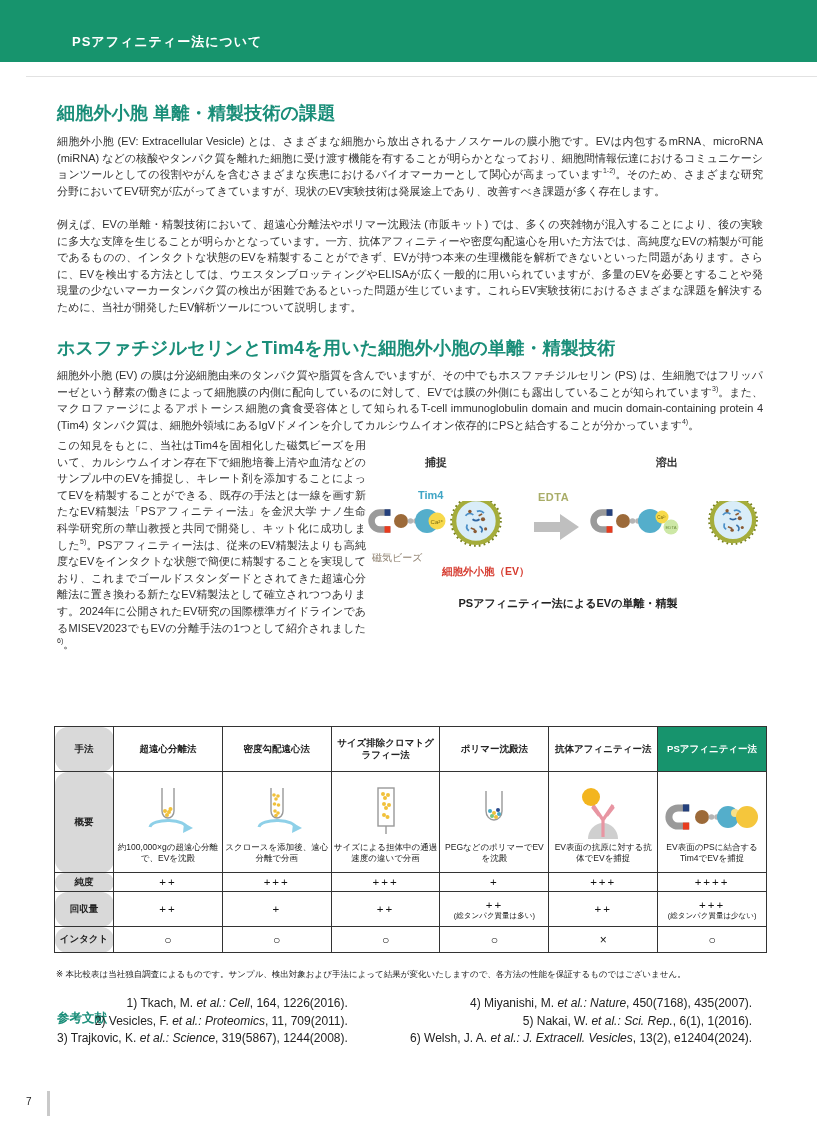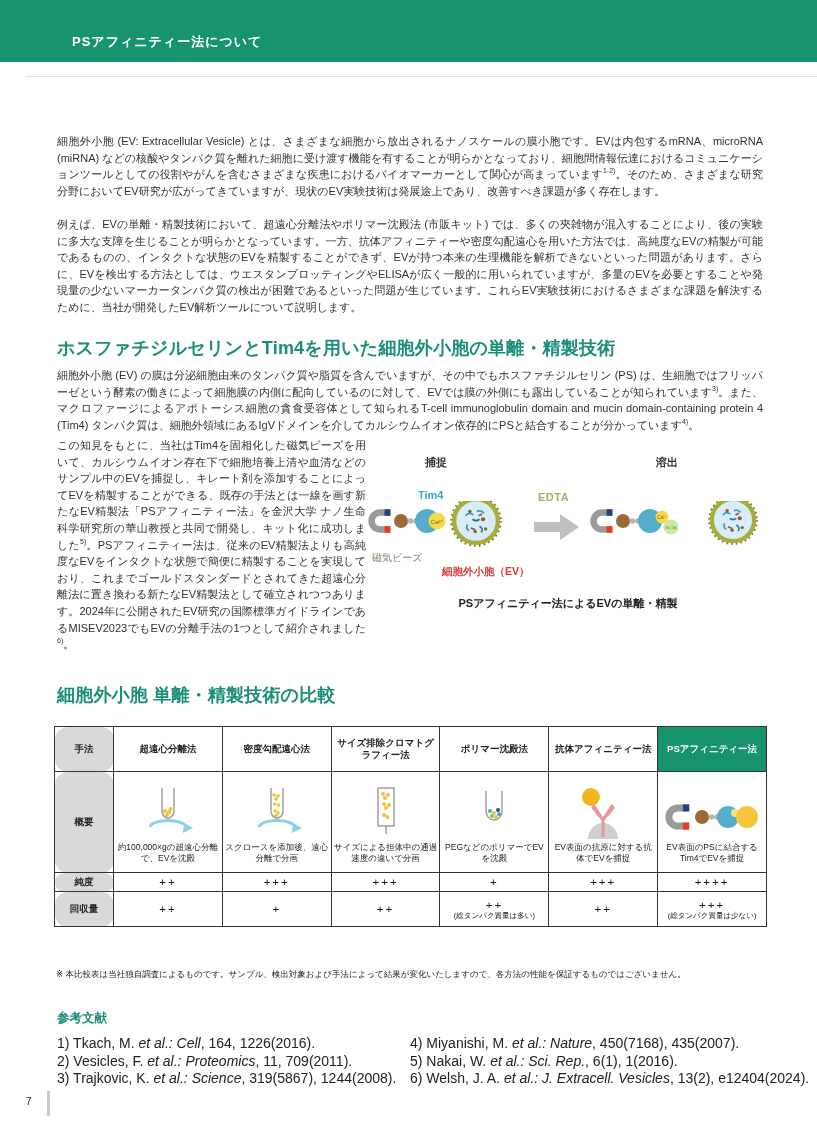--- a/index.html
+++ b/index.html
@@ -36,21 +36,21 @@
   tr.r-head { height:45px; } tr.r-ov { height:101px; } tr.r-pu { height:19px; } tr.r-yi { height:35px;margin-left:16px; } tr.r-in { height:26px; }
   .ov-icon { height:58px; display:flex; align-items:flex-end; justify-content:center; }
   .cap { font-size:8.5px; line-height:10.5px; margin-top:3px; color:#222; }
   .plus { font-size:11.5px; letter-spacing:2px; color:#111; }
   .note { font-size:7.5px; line-height:9px; color:#111; }
   .intact-mark { font-size:12px; color:#111; }
 
   .footnote { position:absolute; left:56px; top:969px; width:710px; font-size:8.5px; color:#222; }
 
   .refs-title { position:absolute; left:57px; top:1010px; font-size:12.5px; font-weight:bold; color:#1A8E79; }
-  .ref-col { position:absolute; top:1035px; font-size:14px; line-height:17.5px; color:#222; }
+  .ref-col { position:absolute; top:995px; font-size:12px; line-height:17.5px; color:#222;text-align:right; }
   .ref-col i { font-style:italic; }
   .ref-left { left:57px; } .ref-right { left:410px; }
 
   .pagenum { position:absolute; left:26px; top:1096px; font-size:10px; color:#222; }
   .pagebar { position:absolute; left:47px; top:1091px; width:3px; height:25px; background:#c9c9c9; }
 </style>
 </head>
 <body>
 
 <svg width="0" height="0" style="position:absolute" aria-hidden="true">
@@ -78,20 +78,21 @@
   </defs>
 </svg>
 
 <div class="page">
 
   <header class="band">
     <span class="band-title">PSアフィニティー法について</span>
   </header>
   <div class="hairline"></div>
 
+  <h2 class="sec-title" style="top:101px">細胞外小胞 単離・精製技術の課題</h2>
   <div class="bodytext" style="top:133px"><span>細胞外小胞 (EV: Extracellular Vesicle) とは、さまざまな細胞から放出されるナノスケールの膜小胞です。EVは内包するmRNA、microRNA (miRNA) などの核酸やタンパク質を離れた細胞に受け渡す機能を有することが明らかとなっており、細胞間情報伝達におけるコミュニケーションツールとしての役割やがんを含むさまざまな疾患におけるバイオマーカーとして関心が高まっています</span><sup>1-2)</sup><span>。そのため、さまざまな研究分野においてEV研究が広がってきていますが、現状のEV実験技術は発展途上であり、改善すべき課題が多く存在します。</span></div>
   <div class="bodytext" style="top:216px"><span>例えば、EVの単離・精製技術において、超遠心分離法やポリマー沈殿法 (市販キット) では、多くの夾雑物が混入することにより、後の実験に多大な支障を生じることが明らかとなっています。一方、抗体アフィニティーや密度勾配遠心を用いた方法では、高純度なEVの精製が可能であるものの、インタクトな状態のEVを精製することができず、EVが持つ本来の生理機能を解析できないといった問題があります。さらに、EVを検出する方法としては、ウエスタンブロッティングやELISAが広く一般的に用いられていますが、多量のEVを必要とすることや発現量の少ないマーカータンパク質の検出が困難であるといった問題が生じています。これらEV実験技術におけるさまざまな課題を解決するために、当社が開発したEV解析ツールについて説明します。</span></div>
 
   <h2 class="sec-title" style="top:336px">ホスファチジルセリンとTim4を用いた細胞外小胞の単離・精製技術</h2>
   <div class="bodytext" style="top:367px"><span>細胞外小胞 (EV) の膜は分泌細胞由来のタンパク質や脂質を含んでいますが、その中でもホスファチジルセリン (PS) は、生細胞ではフリッパーゼという酵素の働きによって細胞膜の内側に配向しているのに対して、EVでは膜の外側にも露出していることが知られています</span><sup>3)</sup><span>。また、マクロファージによるアポトーシス細胞の貪食受容体として知られるT-cell immunoglobulin domain and mucin domain-containing protein 4 (Tim4) タンパク質は、細胞外領域にあるIgVドメインを介してカルシウムイオン依存的にPSと結合することが分かっています</span><sup>4)</sup><span>。</span></div>
   <div class="bodytext leftcol" style="top:437px"><span>この知見をもとに、当社はTim4を固相化した磁気ビーズを用いて、カルシウムイオン存在下で細胞培養上清や血清などのサンプル中のEVを捕捉し、キレート剤を添加することによってEVを精製することができる、既存の手法とは一線を画す新たなEV精製法「PSアフィニティー法」を金沢大学 ナノ生命科学研究所の華山教授と共同で開発し、キット化に成功しました</span><sup>5)</sup><span>。PSアフィニティー法は、従来のEV精製法よりも高純度なEVをインタクトな状態で簡便に精製することを実現しており、これまでゴールドスタンダードとされてきた超遠心分離法に置き換わる新たなEV精製法として確立されつつあります。2024年に公開されたEV研究の国際標準ガイドラインであるMISEV2023でもEVの分離手法の1つとして紹介されました</span><sup>6)</sup><span>。</span></div>
 
   <div class="figure">
     <span class="fig-label" style="left:59px; top:10px">捕捉</span>
     <span class="fig-label" style="left:290px; top:10px">溶出</span>
@@ -124,21 +125,20 @@
       <circle cx="83" cy="26" r="7.5" fill="#CDE8A6"></circle>
       <text x="83" y="28" text-anchor="middle" font-size="4.2" fill="#6f8f3f">EDTA</text>
       <use href="#vesicle" x="118" y="-8" width="54" height="54"></use>
     </svg>
 
     <span class="beads-label" style="left:6px; top:106px">磁気ビーズ</span>
     <span class="ev-label" style="left:76px; top:120px">細胞外小胞（EV）</span>
     <div class="fig-caption">PSアフィニティー法によるEVの単離・精製</div>
   </div>
 
-  <h2 class="sec-title" style="top:683px">細胞外小胞 単離・精製技術の比較</h2>
 
   <table class="cmp">
     <colgroup>
         <col style="width:59px">
         <col>
         <col>
         <col>
         <col>
         <col>
         <col>
@@ -275,20 +275,29 @@
           </td>
         <td>
             <div class="plus">++</div>
             <div class="note"></div>
           </td>
         <td>
             <div class="plus">+++</div>
             <div class="note">(総タンパク質量は少ない)</div>
           </td>
       </tr>
+      <tr class="r-in">
+        <th class="rowhead">インタクト</th>
+        <td class="intact-mark">○</td>
+        <td class="intact-mark">○</td>
+        <td class="intact-mark">○</td>
+        <td class="intact-mark">○</td>
+        <td class="intact-mark">×</td>
+        <td class="intact-mark">○</td>
+      </tr>
     </tbody>
   </table>
 
   <div class="footnote">※ 本比較表は当社独自調査によるものです。サンプル、検出対象および手法によって結果が変化いたしますので、各方法の性能を保証するものではございません。</div>
 
   <div class="refs-title">参考文献</div>
   <div class="ref-col ref-left">
     <div class="ref"><span>1)</span> <span>Tkach, M. </span><i>et al.: </i><i>Cell</i><span>, 164, 1226(2016).</span></div>
     <div class="ref"><span>2)</span> <span>Vesicles, F. </span><i>et al.: </i><i>Proteomics</i><span>, 11, 709(2011).</span></div>
     <div class="ref"><span>3)</span> <span>Trajkovic, K. </span><i>et al.: </i><i>Science</i><span>, 319(5867), 1244(2008).</span></div>

